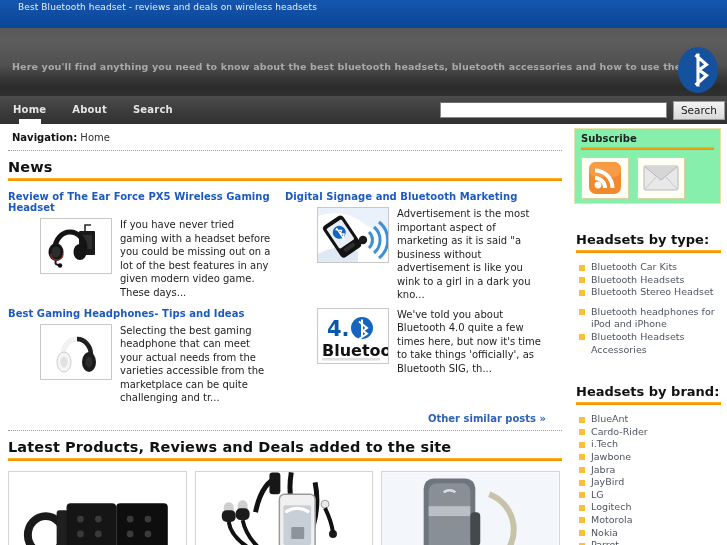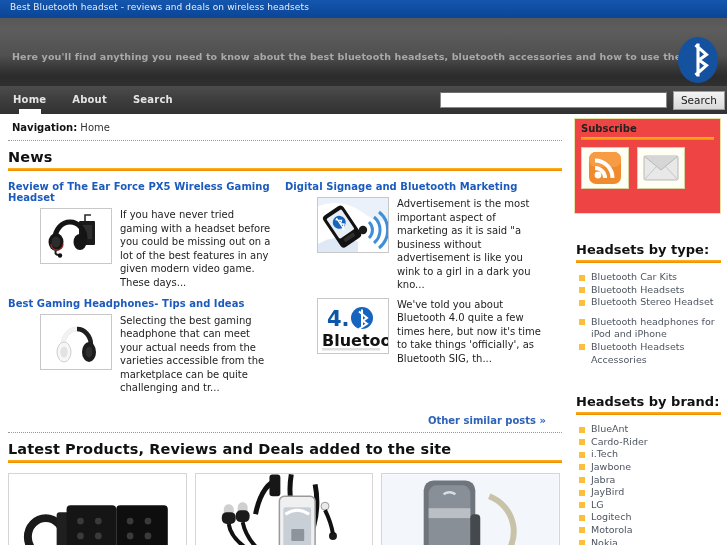--- a/index.html
+++ b/index.html
@@ -6,27 +6,27 @@
     margin: 0; padding: 0;
     width: 727px; height: 545px;
     overflow: hidden;
     background: #ffffff;
     font-family: "DejaVu Sans", "Liberation Sans", sans-serif;
   }
   * { box-sizing: border-box; }
 
   
   .titlebar {
-    height: 18px;
+    height: 28px;
     background: #0b4ea2;
     background: linear-gradient(to bottom, #1556ae 0%, #0a4596 100%);
     color: #e9eef6;
     font-size: 9px;
     line-height: 14px;
-    padding-left: 10px;
+    padding-left: 18px;
     letter-spacing: 0.1px;
     white-space: nowrap;
     overflow: hidden;
   }
 
   
   .banner {
     position: relative;
     height: 68px;
     background: linear-gradient(to bottom,
@@ -192,21 +192,21 @@
     color: #1d1d1d;
     line-height: 13.5px;
   }
   .more-link {
     text-align: right;
     padding-right: 16px;
     font-size: 10px;
     font-weight: bold;
     color: #2d62b8;
     cursor: pointer;
-    margin-top: 14px;
+    margin-top: 2px;
     margin-bottom: 6px;
   }
 
   .products-row {
     display: flex;
     gap: 8px;
     padding-right: 2px;
   }
   .product-card {
     flex: 1 1 0;
@@ -219,23 +219,23 @@
 
   
   .sidebar {
     position: absolute;
     left: 570px; top: 0;
     width: 157px; height: 435px;
     padding: 4px 6px 0 4px;
     overflow: hidden;
   }
   .subscribe-box {
-    background: #ef4444;
+    background: #86efac;
     border: 1px solid #e7e3a8;
-    padding: 4px 6px 24px 6px;
+    padding: 4px 6px 4px 6px;
   }
   .subscribe-title {
     font-size: 10px;
     font-weight: bold;
     color: #222;
     margin-bottom: 3px;
   }
   .subscribe-rule {
     height: 3px;
     background: linear-gradient(to bottom, #ffb320, #f08a00);

